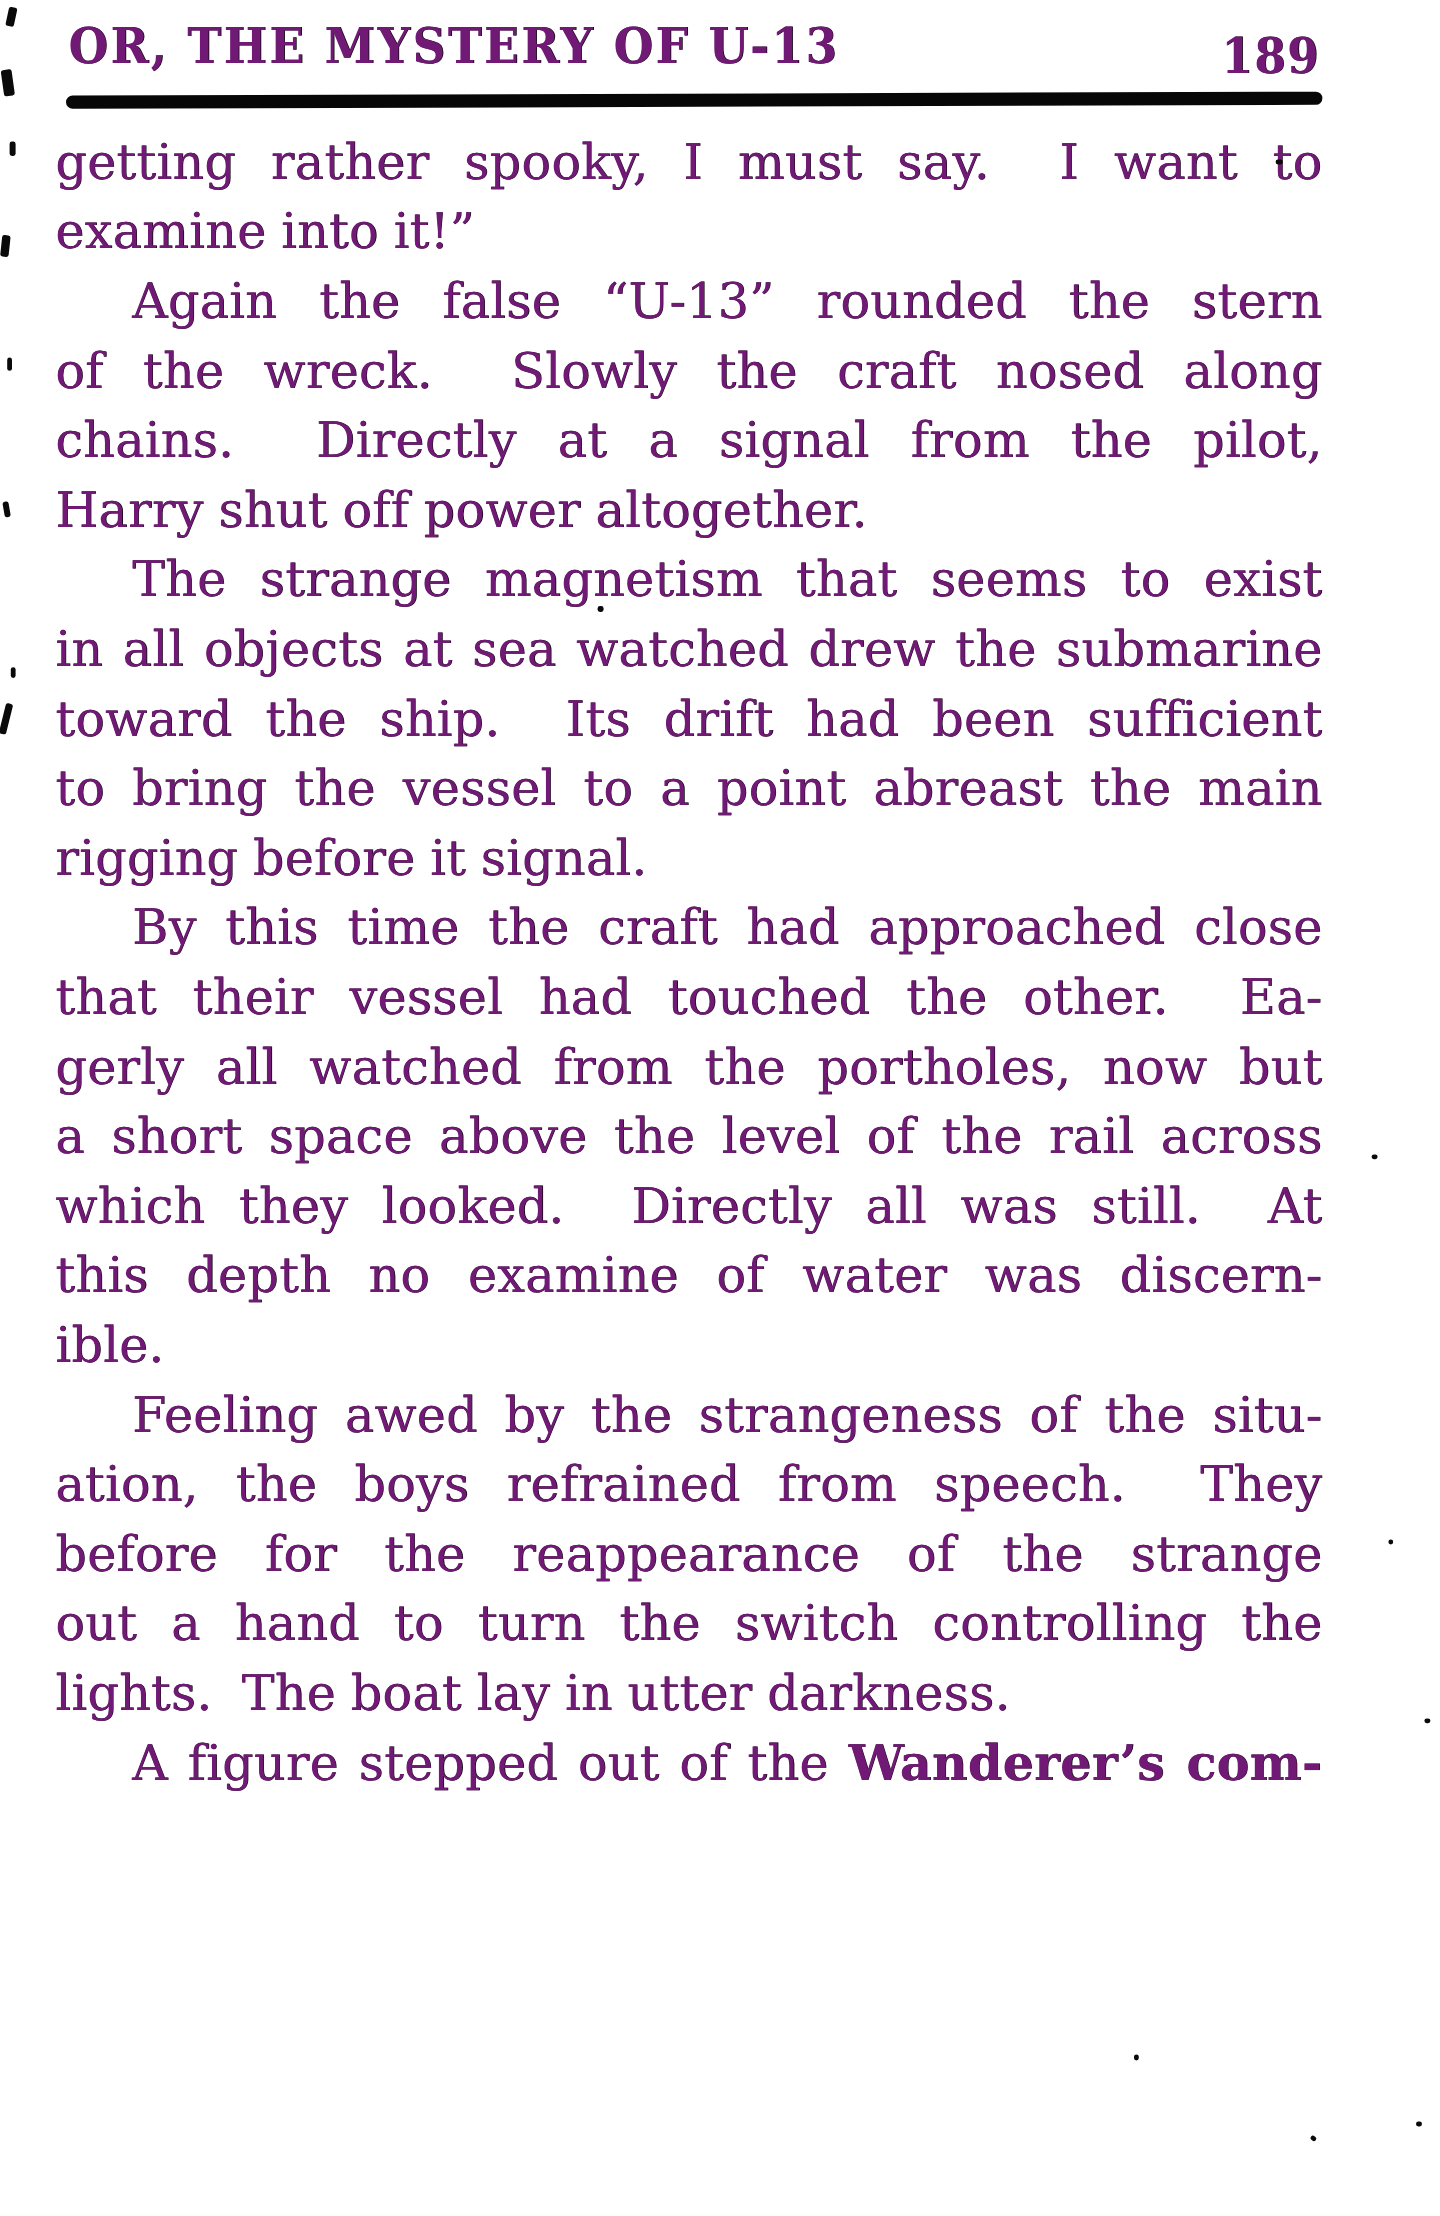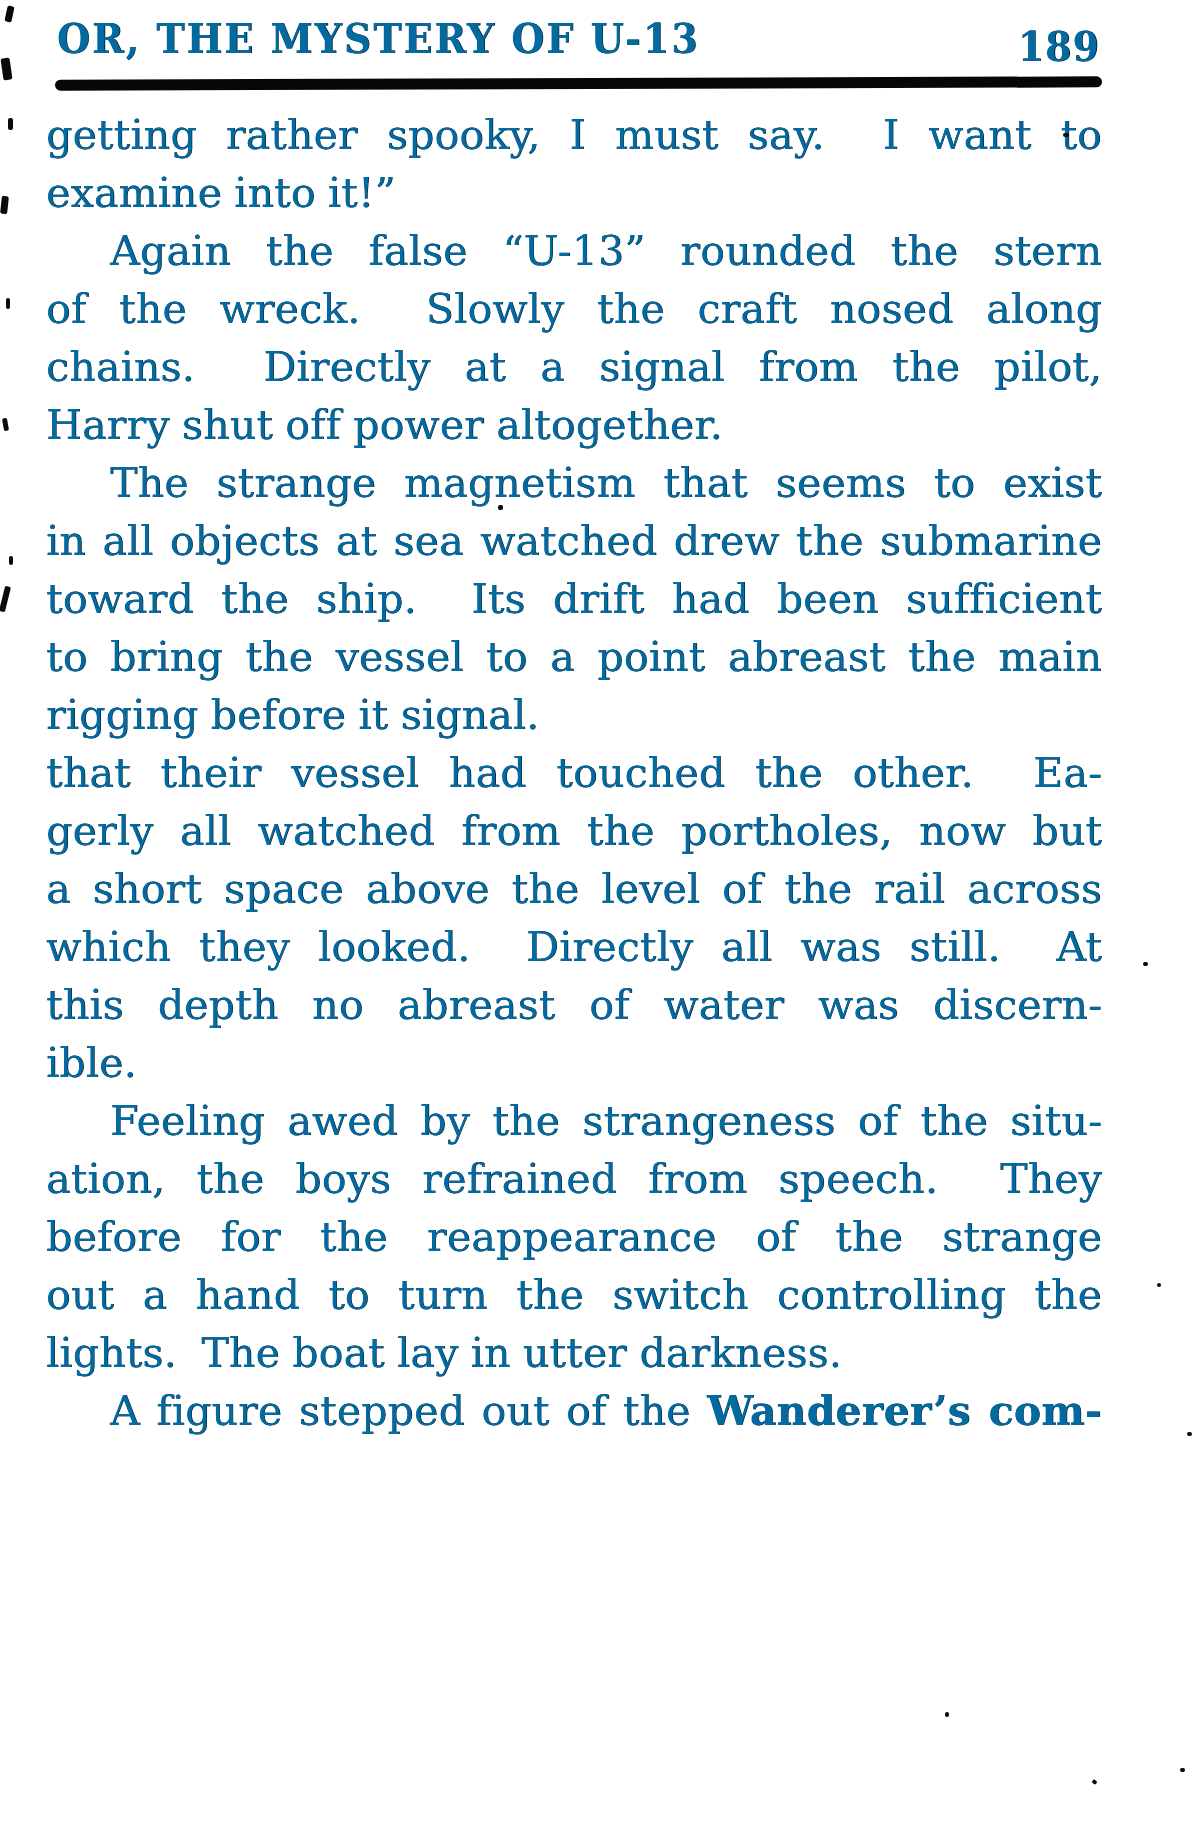--- a/index.html
+++ b/index.html
@@ -3,21 +3,21 @@
 <meta charset="utf-8">
 <style>
   html, body { margin: 0; padding: 0; background: #e8e8e4; }
   .page {
     position: relative;
     width: 1200px;
     height: 1847px;
     margin: 0 auto;
     background: #ffffff;
     overflow: hidden;
-    color: #0369a1;
+    color: #701a75;
     font-family: "DejaVu Serif", "Liberation Serif", serif;
   }
   
   .running-title {
     position: absolute;
     left: 57px;
     top: 14px;
     font-size: 38px;
     font-weight: bold;
     letter-spacing: 2px;
@@ -97,25 +97,26 @@
       <div class="line"><span>examine into it!”</span></div>
       <div class="line indent j"><span>Again the false “U-13” rounded the stern</span></div>
       <div class="line j"><span>of the wreck.&nbsp; Slowly the craft nosed along</span></div>
       <div class="line j"><span>chains.&nbsp; Directly at a signal from the pilot,</span></div>
       <div class="line"><span>Harry shut off power altogether.</span></div>
       <div class="line indent j"><span>The strange magnetism that seems to exist</span></div>
       <div class="line j"><span>in all objects at sea watched drew the submarine</span></div>
       <div class="line j"><span>toward the ship.&nbsp; Its drift had been sufficient</span></div>
       <div class="line j"><span>to bring the vessel to a point abreast the main</span></div>
       <div class="line"><span>rigging before it signal.</span></div>
+      <div class="line indent j"><span>By this time the craft had approached close</span></div>
       <div class="line j"><span>that their vessel had touched the other.&nbsp; Ea-</span></div>
       <div class="line j"><span>gerly all watched from the portholes, now but</span></div>
       <div class="line j"><span>a short space above the level of the rail across</span></div>
       <div class="line j"><span>which they looked.&nbsp; Directly all was still.&nbsp; At</span></div>
-      <div class="line j"><span>this depth no abreast of water was discern-</span></div>
+      <div class="line j"><span>this depth no examine of water was discern-</span></div>
       <div class="line"><span>ible.</span></div>
       <div class="line indent j"><span>Feeling awed by the strangeness of the situ-</span></div>
       <div class="line j"><span>ation, the boys refrained from speech.&nbsp; They</span></div>
       <div class="line j"><span>before for the reappearance of the strange</span></div>
       <div class="line j"><span>out a hand to turn the switch controlling the</span></div>
       <div class="line"><span>lights.&nbsp; The boat lay in utter darkness.</span></div>
       <div class="line indent j"><span>A figure stepped out of the </span><span class="bold-seg">Wanderer’s com-</span></div>
     </div>
 
   <div>

